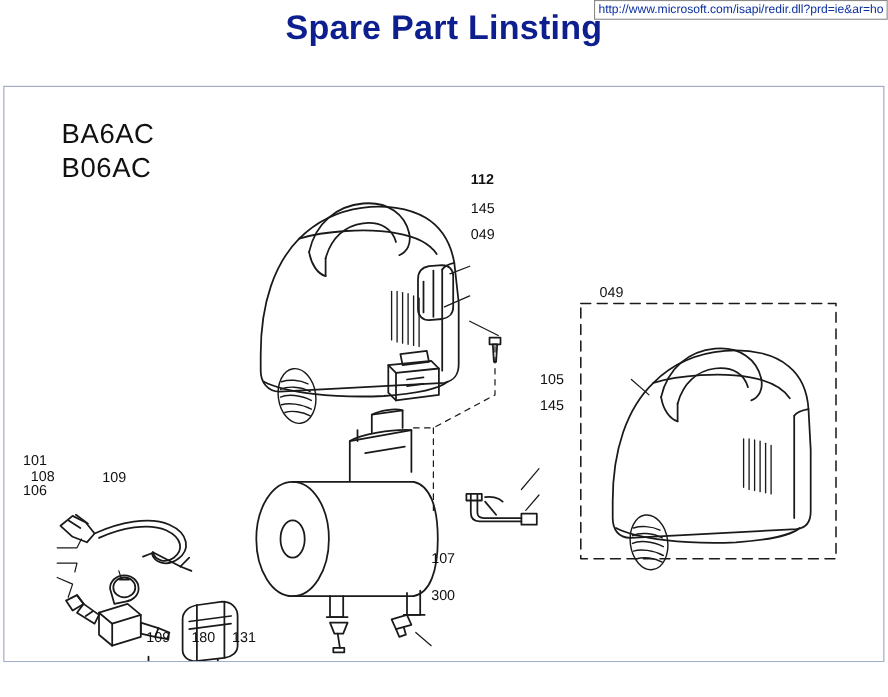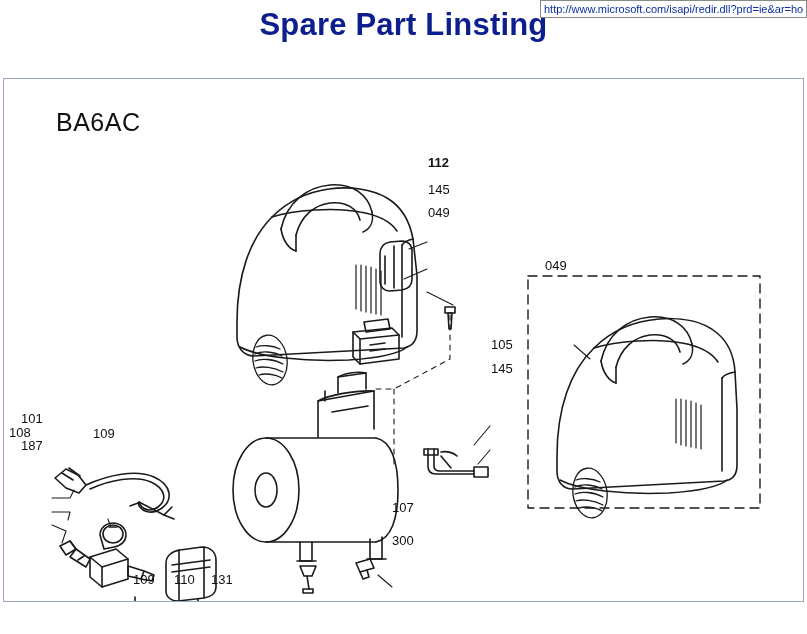--- a/index.html
+++ b/index.html
@@ -124,20 +124,21 @@
 </div>
 
 <div class="url-bar">
   <span class="url-text">http://www.microsoft.com/isapi/redir.dll?prd=ie&amp;ar=hotmail</span>
 </div>
 
 <div class="diagram-panel">
 
   <div class="model-codes">
     <div>BA6AC</div>
+    <div>B06AC</div>
   </div>
 
   <svg class="art" viewBox="0 0 801 524">
     <g fill="none" stroke="#1a1a1a" stroke-width="1.6" stroke-linejoin="round" stroke-linecap="round">
 
       <g>
 
         <path d="M233,243 C233,196 246,160 268,138 C283,123 303,113 325,110
                  C345,107 368,110 383,119 C398,128 406,143 409,160
                  L413,196 L413,252 C413,262 409,267 400,269
@@ -358,23 +359,23 @@
     </g>
   </svg>
 
   <div class="callout" style="left:424px; top:76px;font-weight:bold;">112</div>
   <div class="callout" style="left:424px; top:103px;">145</div>
   <div class="callout" style="left:424px; top:126px;">049</div>
   <div class="callout" style="left:541px; top:179px;">049</div>
   <div class="callout" style="left:487px; top:258px;">105</div>
   <div class="callout" style="left:487px; top:282px;">145</div>
   <div class="callout" style="left:17px;  top:332px;">101</div>
-  <div class="callout" style="left:5px;  top:346px;">108</div>
-  <div class="callout" style="left:17px;  top:359px;">187</div>
+  <div class="callout" style="left:24px;  top:346px;">108</div>
+  <div class="callout" style="left:17px;  top:359px;">106</div>
   <div class="callout" style="left:89px;  top:347px;">109</div>
   <div class="callout" style="left:129px; top:493px;">109</div>
-  <div class="callout" style="left:170px; top:493px;">110</div>
+  <div class="callout" style="left:170px; top:493px;">180</div>
   <div class="callout" style="left:207px; top:493px;">131</div>
   <div class="callout" style="left:388px; top:421px;text-align:right;">107</div>
   <div class="callout" style="left:388px; top:454px;">300</div>
 </div>
 
 <div class="footer-strip"></div>
 
 </body></html>

